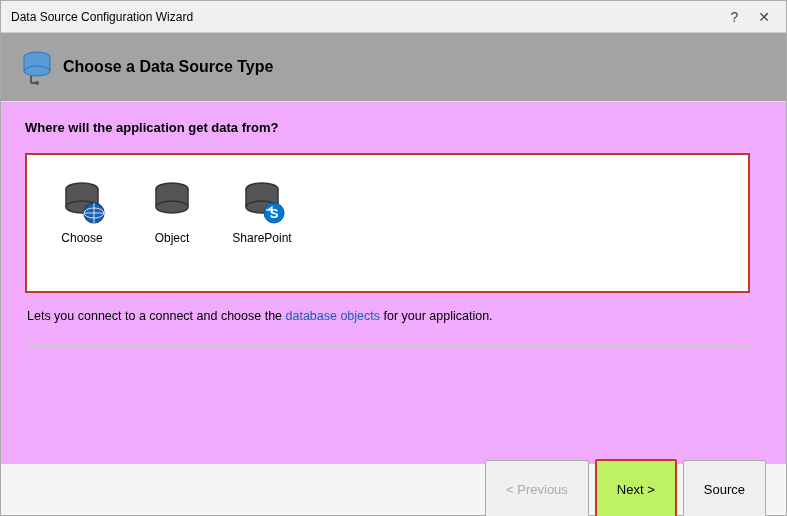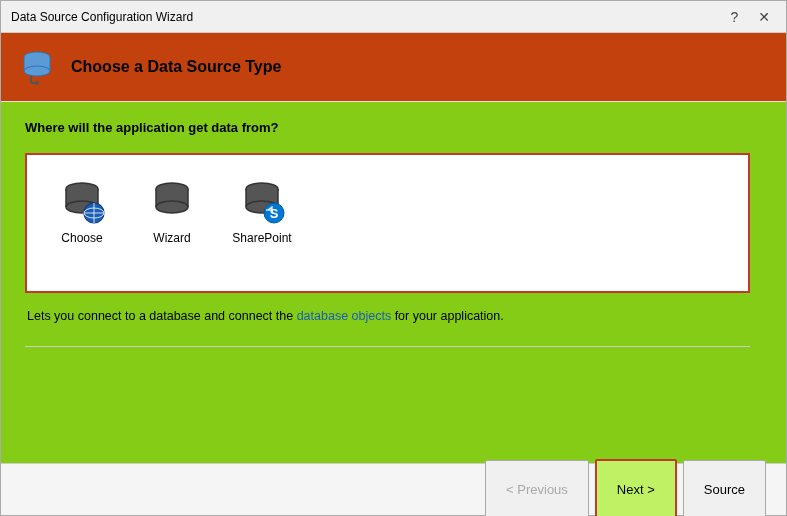--- a/index.html
+++ b/index.html
@@ -44,41 +44,41 @@
     .title-btn {
       background: none;
       border: none;
       cursor: pointer;
       font-size: 14px;
       color: #444;
       padding: 2px 6px;
       border-radius: 2px;
     }
     .header-area {
-      background: #c2410c;
+      background: #a3a3a3;
       padding: 14px 20px 14px 16px;
       display: flex;
       align-items: center;
-      gap: 14px;
+      gap: 6px;
       border-bottom: 1px solid #e0e0e0;
     }
     .header-icon {
       width: 40px;
       height: 40px;
       flex-shrink: 0;
     }
     .header-title {
       font-size: 16px;
       font-weight: 600;
       color: #000;
     }
     .content-area {
       flex: 1;
       padding: 18px 36px 10px 24px;
-      background: #84cc16;
+      background: #f0abfc;
       display: flex;
       flex-direction: column;
       gap: 14px;
     }
     .question-label {
       font-size: 13px;
       font-weight: 700;
       color: #000;
       margin-bottom: 4px;
     }
@@ -221,21 +221,21 @@
         <div class="datasource-item">
           <div class="datasource-icon">
             <svg width="48" height="48" viewBox="0 0 48 48">
               <ellipse cx="24" cy="12" rx="16" ry="6" fill="#555" stroke="#333" stroke-width="1.5"></ellipse>
               <rect x="8" y="12" width="32" height="18" fill="#555"></rect>
               <ellipse cx="24" cy="30" rx="16" ry="6" fill="#555" stroke="#333" stroke-width="1.5"></ellipse>
               <line x1="8" y1="12" x2="8" y2="30" stroke="#333" stroke-width="1.5"></line>
               <line x1="40" y1="12" x2="40" y2="30" stroke="#333" stroke-width="1.5"></line>
             </svg>
           </div>
-          <span class="datasource-label">Wizard</span>
+          <span class="datasource-label">Object</span>
         </div>
 
         <div class="datasource-item">
           <div class="datasource-icon">
             <svg width="48" height="48" viewBox="0 0 48 48">
               <ellipse cx="24" cy="12" rx="16" ry="6" fill="#555" stroke="#333" stroke-width="1.5"></ellipse>
               <rect x="8" y="12" width="32" height="18" fill="#555"></rect>
               <ellipse cx="24" cy="30" rx="16" ry="6" fill="#555" stroke="#333" stroke-width="1.5"></ellipse>
               <line x1="8" y1="12" x2="8" y2="30" stroke="#333" stroke-width="1.5"></line>
               <line x1="40" y1="12" x2="40" y2="30" stroke="#333" stroke-width="1.5"></line>
@@ -247,21 +247,21 @@
               <line x1="34" y1="33" x2="28" y2="33" stroke="white" stroke-width="1.2"></line>
             </svg>
           </div>
           <span class="datasource-label">SharePoint</span>
         </div>
 
       </div>
     </div>
 
     <div class="description-area">
-      <span>Lets you connect to a database and connect the </span><span class="highlight">database objects</span><span> for your application.</span>
+      <span>Lets you connect to a connect and choose the </span><span class="highlight">database objects</span><span> for your application.</span>
     </div>
 
     <div class="divider"></div>
   </div>
 
   <div class="footer">
     <button class="footer-btn" disabled="">&lt; Previous</button>
     <button class="footer-btn primary">Next &gt;</button>
     <button class="footer-btn">Source</button>
   </div>

